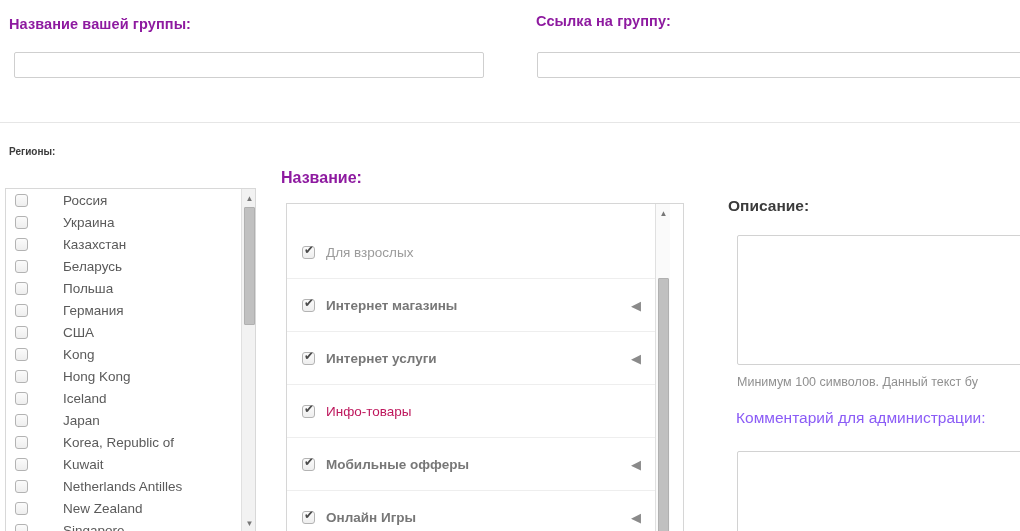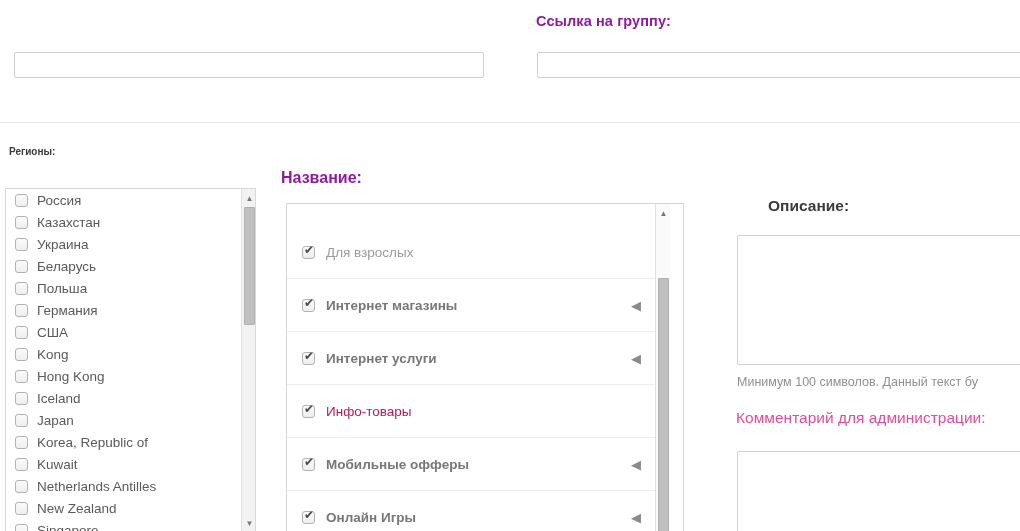--- a/index.html
+++ b/index.html
@@ -38,21 +38,21 @@
     position:absolute; left:9px; top:146px;
     font-size:10px; font-weight:bold; color:#3b3b3b;
   }
   .regions-box {
     position:absolute; left:5px; top:188px; width:251px; height:343px;
     border:1px solid #d8d8d8; border-bottom:none; background:#fff;
     overflow:hidden;
   }
   .region-list { position:absolute; left:0; top:0; width:232px; }
   .region-row {
-    display:flex; align-items:center; height:22px; padding-left:9px;
+    display:flex; align-items:center; height:22px; padding-left:9px;gap:26px;
   }
   .region-row .rlabel {
     font-size:13.5px; color:#5a5a5a; margin-left:9px; white-space:nowrap;
   }
 
   
   .cb {
     width:13px; height:13px; flex:0 0 13px;
     border:1px solid #b3b3b3; border-radius:3px;
     background:linear-gradient(#fbfbfb,#eeeeee);
@@ -110,71 +110,72 @@
     position:absolute; right:14px; top:50%; transform:translateY(-50%);
     font-size:13px; color:#8a8a8a;
   }
   .cat-row.last { height:31px; overflow:hidden; }
 
   .sb-cats { left:368px; top:0; height:328px; background:#fafafa; }
   .sb-cats .sb-thumb { top:74px; height:280px; }
 
   
   .desc-heading {
-    position:absolute; left:768px; top:197px;
+    position:absolute; left:728px; top:197px;
     font-size:15.5px; font-weight:bold; color:#3b3b3b;
   }
   .ta {
     position:absolute; background:#fff; border:1px solid #d2d2d2;
     border-radius:2px; font-family:"Liberation Sans", sans-serif;
     font-size:13px; color:#444; padding:5px 6px; resize:none; outline:none;
   }
   .ta-desc { left:737px; top:235px; width:320px; height:130px; }
   .hint {
     position:absolute; left:737px; top:375px;
     font-size:12.5px; color:#909090; white-space:nowrap;
   }
   .comment-heading {
     position:absolute; left:736px; top:409px;
-    font-size:15.5px; font-weight:normal; color:#ec4899; white-space:nowrap;
+    font-size:15.5px; font-weight:normal; color:#8b5cf6; white-space:nowrap;
   }
   .ta-comment { left:737px; top:451px; width:320px; height:110px; }
 </style>
 </head>
 <body>
 
 <div class="page">
 
   <div class="top-section">
 
+    <div class="lbl-purple field-name-label">Название вашей группы:</div>
 
     <input class="txt-input input-name" type="text" placeholder="" style="">
 
     <div class="lbl-purple field-link-label">Ссылка на группу:</div>
 
     <input class="txt-input input-link" type="text" placeholder="" style="">
   </div>
 
   <div class="divider"></div>
 
   <div class="regions-heading">Регионы:</div>
 
   <div class="regions-box">
     <div class="region-list" id="region-list">
         <div class="region-row">
           <span class="cb"></span>
           <span class="rlabel">Россия</span>
         </div>
         <div class="region-row">
           <span class="cb"></span>
+          <span class="rlabel">Украина</span>
+        </div>
+        <div class="region-row">
+          <span class="cb"></span>
           <span class="rlabel">Казахстан</span>
-        </div>
-        <div class="region-row">
-          <span class="cb"></span>
-          <span class="rlabel">Украина</span>
         </div>
         <div class="region-row">
           <span class="cb"></span>
           <span class="rlabel">Беларусь</span>
         </div>
         <div class="region-row">
           <span class="cb"></span>
           <span class="rlabel">Польша</span>
         </div>
         <div class="region-row">

